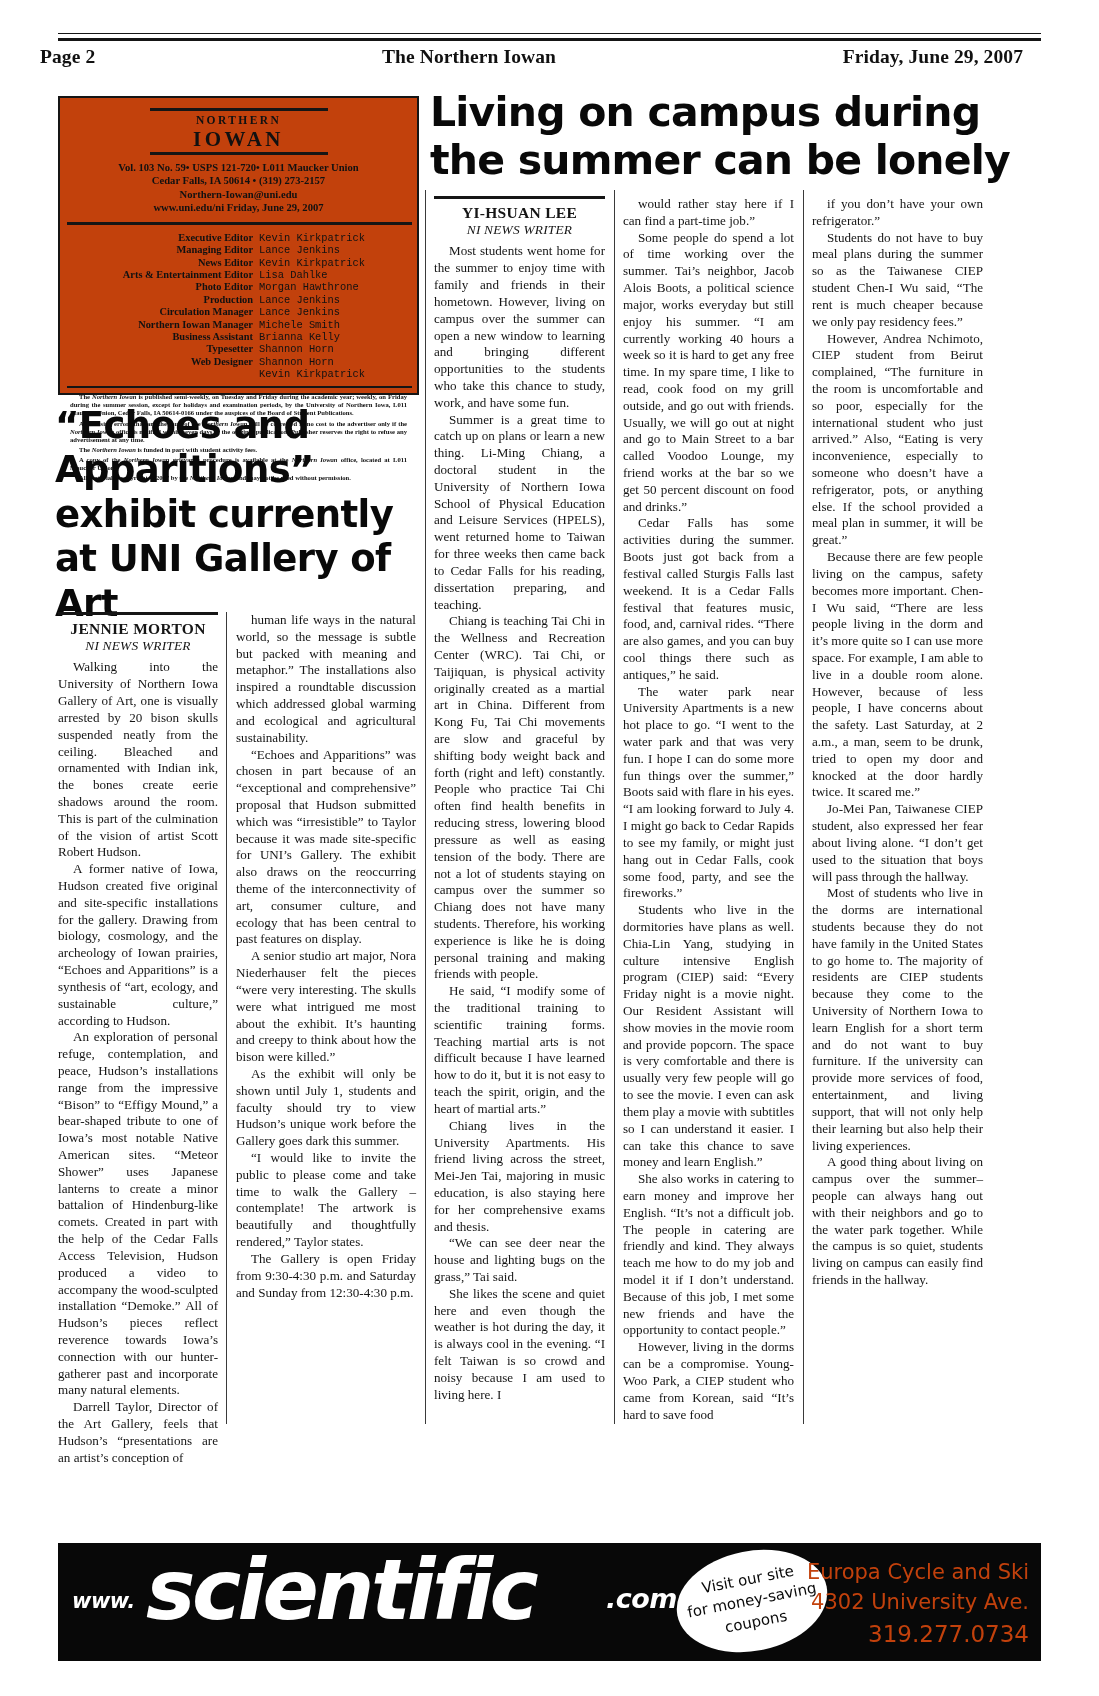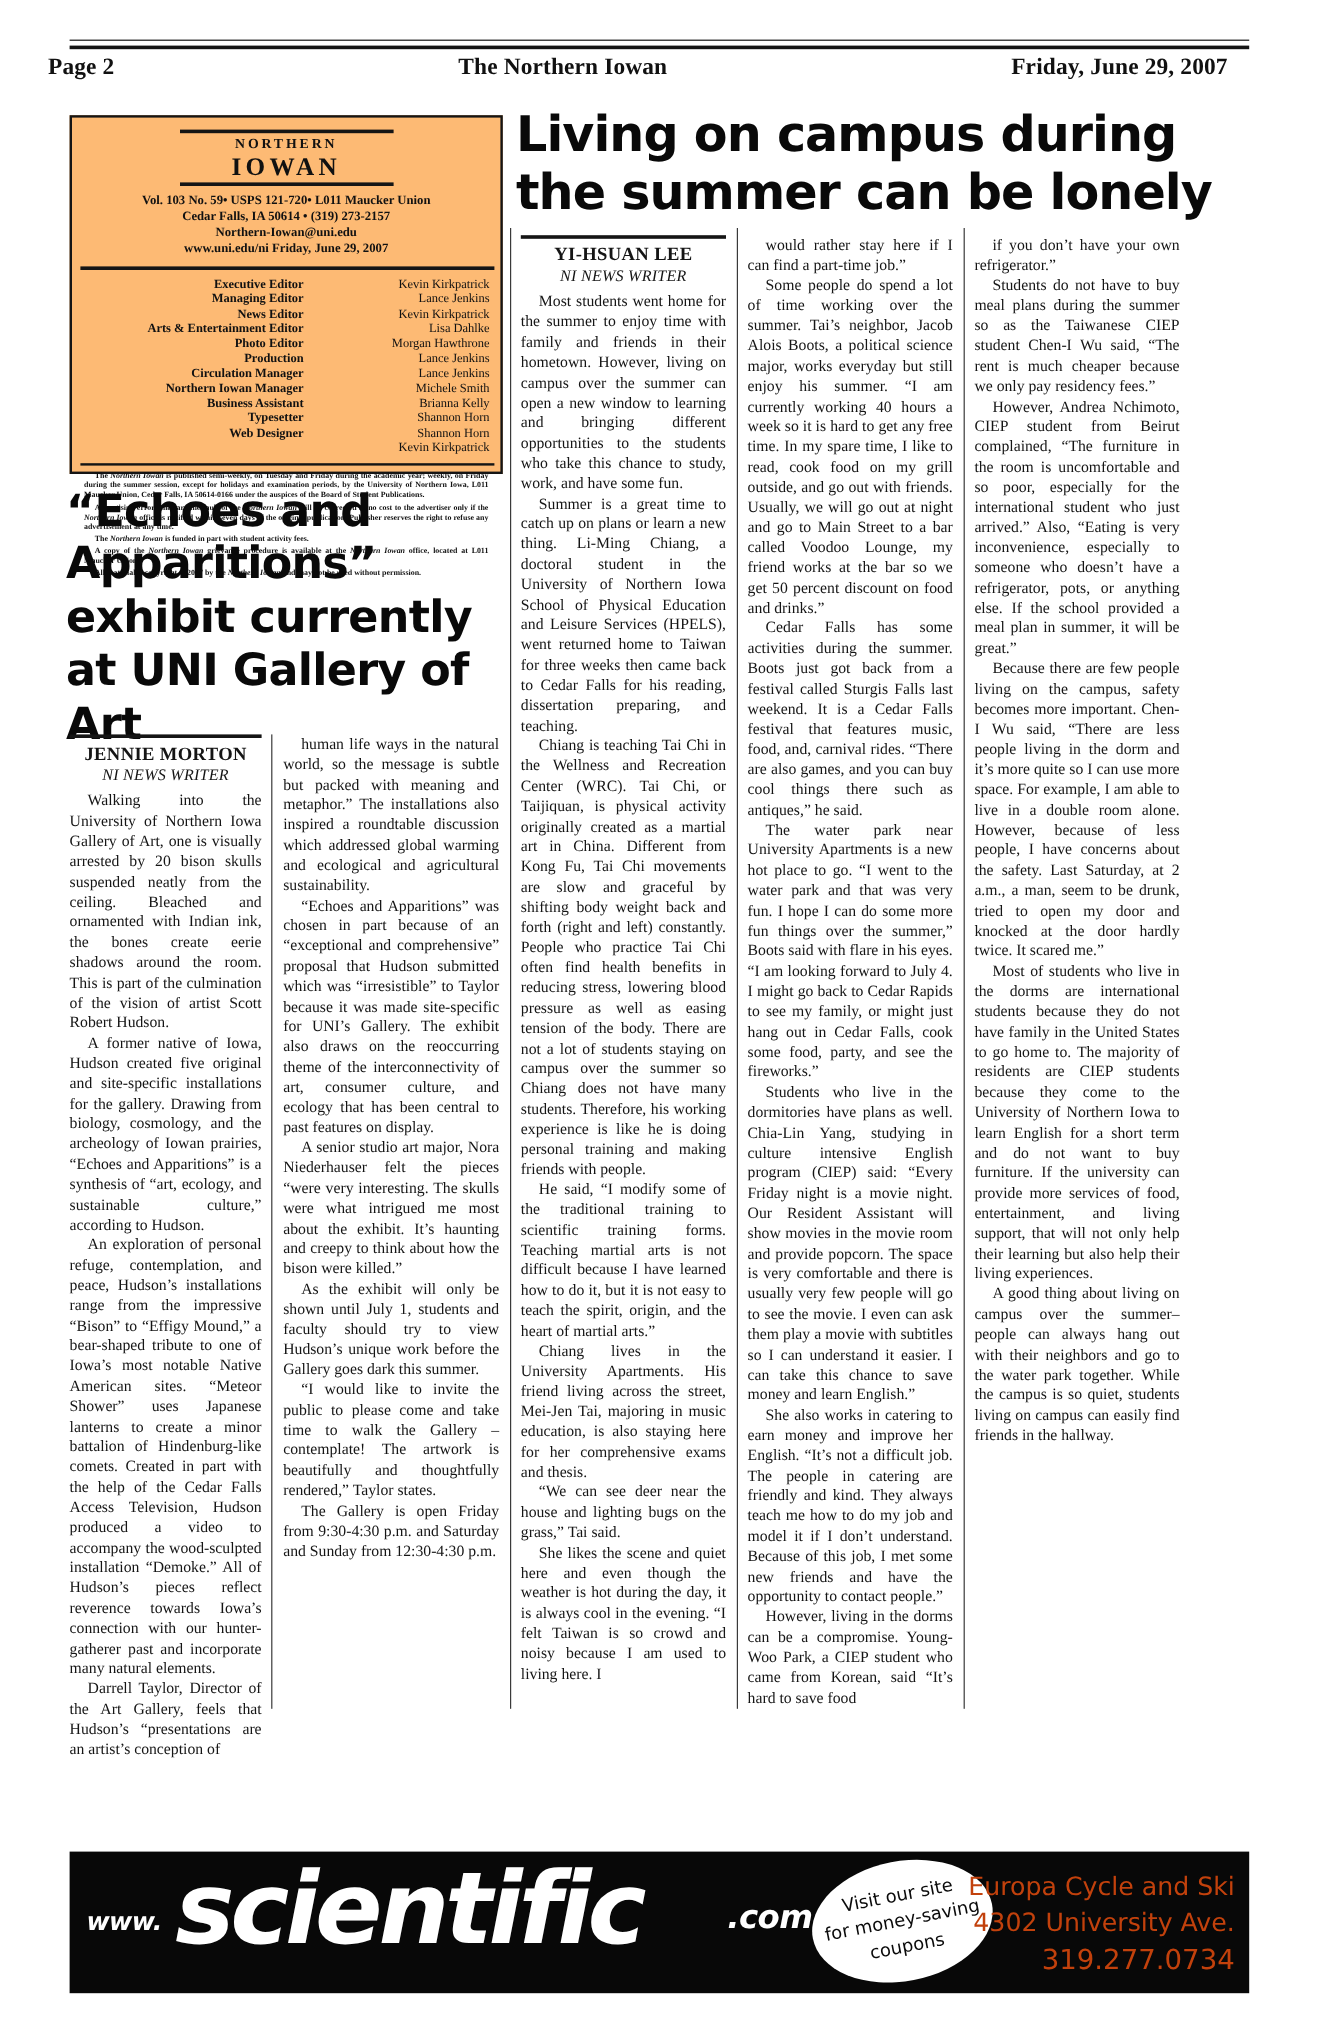--- a/index.html
+++ b/index.html
@@ -39,21 +39,21 @@
     letter-spacing: .1px;
   }
   .runhead .mid { font-size: 19.5px; }
   .runhead .rt  { text-align: right; }
 
   
   .masthead {
     position: absolute; left: 58px; top: 96px;
     width: 361px; height: 299px;
     border: 2px solid #151515;
-    background: #fdba74;
+    background: #c2410c;
     padding: 6px 7px 5px 7px;
   }
   .mh-rule-top {
     width: 178px; height: 3px; background: #151515; margin: 4px auto 3px auto;
   }
   .mh-rule-bot {
     width: 178px; height: 3px; background: #151515; margin: 1px auto 6px auto;
   }
   .mh-northern {
     text-align: center;
@@ -91,21 +91,21 @@
     font-size: 10.4px;
     line-height: 1.19;
   }
   .staff .row { display: flex; }
   .staff .role {
     width: 190px; text-align: right; padding-right: 6px;
     font-weight: bold; font-family: "Liberation Serif", serif;
     white-space: nowrap;
   }
   .staff .nm {
-    flex: 1; text-align: right; font-family: Liberation Serif, serif;
+    flex: 1; text-align: left; font-family: Liberation Mono, monospace;
     white-space: nowrap;
   }
 
   .mh-sep2 {
     width: 345px; height: 2px; background: #151515;
     margin: 6px auto 5px auto;
   }
 
   .legal {
     font-size: 6.6px;
@@ -388,20 +388,21 @@
         <p>However, living in the dorms can be a compromise. Young-Woo Park, a CIEP student who came from Korean, said “It’s hard to save food</p>
       </div>
   </div>
 
   <div class="col" style="left:812px; top:196px; width:171px;">
     <div id="main-c5">
         <p>if you don’t have your own refrigerator.”</p>
         <p>Students do not have to buy meal plans during the summer so as the Taiwanese CIEP student Chen-I Wu said, “The rent is much cheaper because we only pay residency fees.”</p>
         <p>However, Andrea Nchimoto, CIEP student from Beirut complained, “The furniture in the room is uncomfortable and so poor, especially for the international student who just arrived.” Also, “Eating is very inconvenience, especially to someone who doesn’t have a refrigerator, pots, or anything else. If the school provided a meal plan in summer, it will be great.”</p>
         <p>Because there are few people living on the campus, safety becomes more important. Chen-I Wu said, “There are less people living in the dorm and it’s more quite so I can use more space. For example, I am able to live in a double room alone. However, because of less people, I have concerns about the safety. Last Saturday, at 2 a.m., a man, seem to be drunk, tried to open my door and knocked at the door hardly twice. It scared me.”</p>
+        <p>Jo-Mei Pan, Taiwanese CIEP student, also expressed her fear about living alone. “I don’t get used to the situation that boys will pass through the hallway.</p>
         <p>Most of students who live in the dorms are international students because they do not have family in the United States to go home to. The majority of residents are CIEP students because they come to the University of Northern Iowa to learn English for a short term and do not want to buy furniture. If the university can provide more services of food, entertainment, and living support, that will not only help their learning but also help their living experiences.</p>
         <p>A good thing about living on campus over the summer– people can always hang out with their neighbors and go to the water park together. While the campus is so quiet, students living on campus can easily find friends in the hallway.</p>
       </div>
   </div>
 
   <div class="ad">
     <div class="ad-www">www.</div>
     <div class="ad-name">scientific</div>
     <div class="ad-com">.com</div>
     <div class="ad-badge">

